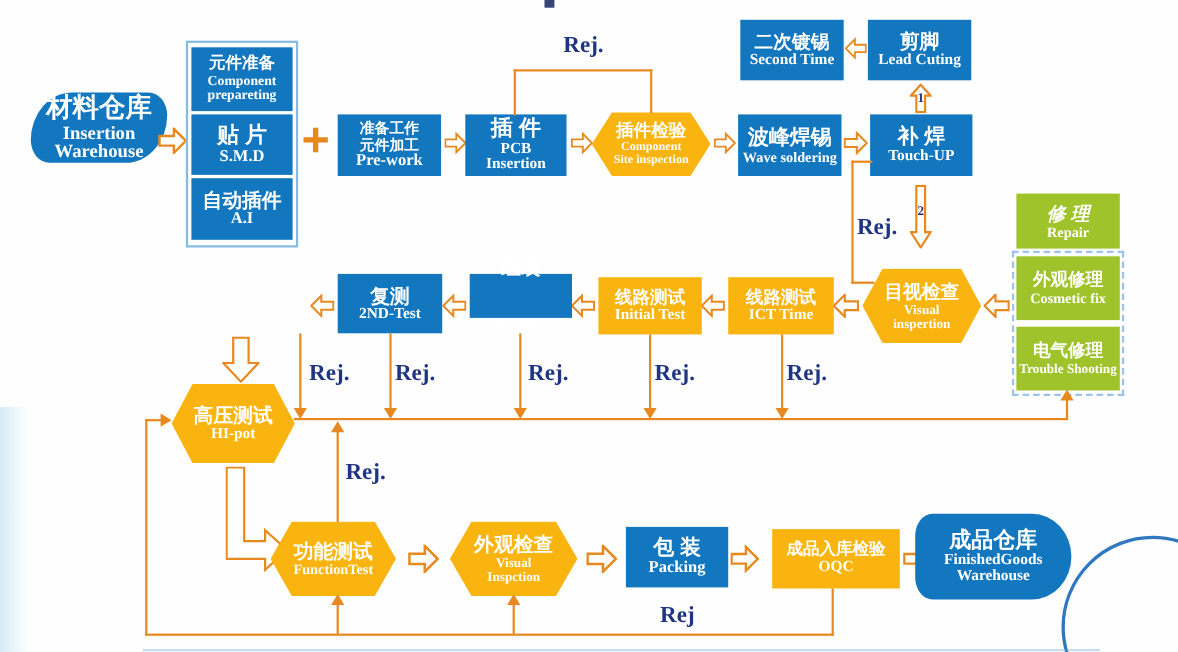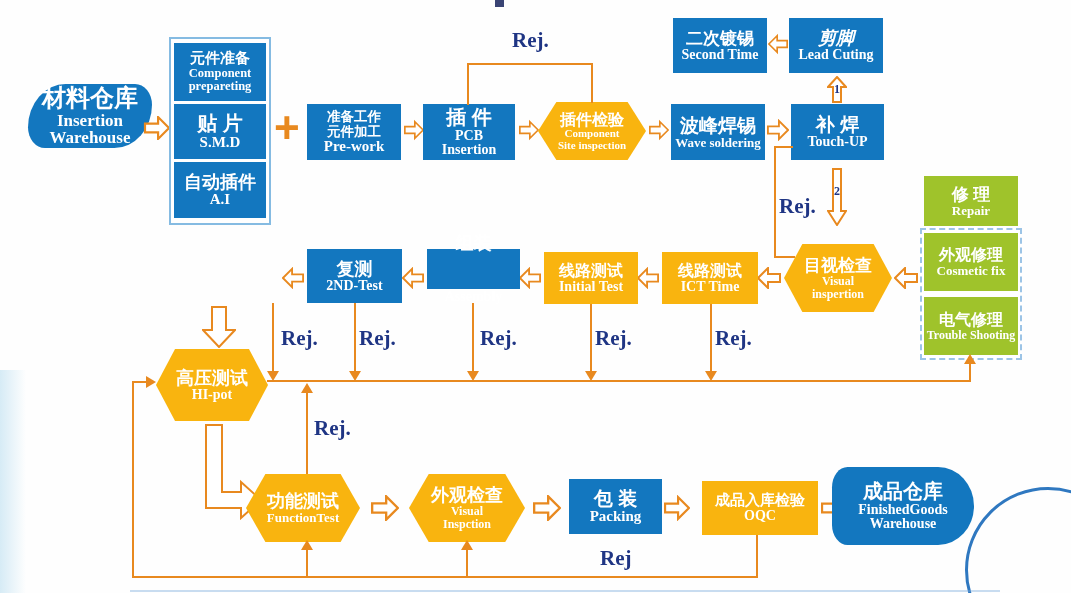--- a/index.html
+++ b/index.html
@@ -113,21 +113,21 @@
   </div>
 
   <div class="node blue" style="left:673px;top:18px;width:94px;height:55px;">
     <span class="zh" style="font-size:17px;">二次镀锡</span>
     <span class="en" style="font-size:14px;">Second Time</span>
   </div>
   <svg class="oar" style="left:768px;top:33px;" width="20" height="22" viewBox="0 0 24 22">
     <polygon points="23,7 11,7 11,1 1,11 11,21 11,15 23,15" fill="#fff" stroke="#e8891f" stroke-width="2"></polygon>
   </svg>
   <div class="node blue" style="left:789px;top:18px;width:94px;height:55px;">
-    <span class="zh" style="font-size:18px;font-style:italic;">剪脚</span>
+    <span class="zh" style="font-size:18px;">剪脚</span>
     <span class="en" style="font-size:14px;">Lead Cuting</span>
   </div>
 
   <svg class="oar" style="left:827px;top:76px;" width="20" height="27" viewBox="0 0 20 27">
     <polygon points="10,1 19,11 14,11 14,26 6,26 6,11 1,11" fill="#fff" stroke="#e8891f" stroke-width="2"></polygon>
   </svg>
   <span class="digit" style="left:834px;top:82px;">1</span>
 
   <svg class="oar" style="left:827px;top:168px;" width="20" height="58" viewBox="0 0 20 58">
     <polygon points="6,1 14,1 14,43 19,43 10,57 1,43 6,43" fill="#fff" stroke="#e8891f" stroke-width="2"></polygon>
@@ -138,21 +138,21 @@
   <div class="ln" style="left:467px;top:63px;width:2px;height:42px;"></div>
   <div class="ln" style="left:591px;top:63px;width:2px;height:40px;"></div>
   <span class="rej" style="left:512px;top:28px;">Rej.</span>
 
   <div class="ln" style="left:774px;top:146px;width:19px;height:2px;"></div>
   <div class="ln" style="left:774px;top:146px;width:2px;height:112px;"></div>
   <div class="ln" style="left:774px;top:256px;width:21px;height:2px;"></div>
   <span class="rej" style="left:779px;top:194px;">Rej.</span>
 
   <div class="node green" style="left:924px;top:176px;width:94px;height:50px;">
-    <span class="zh" style="font-size:17px;">修 理</span>
+    <span class="zh" style="font-size:17px;font-style:italic;">修 理</span>
     <span class="en" style="font-size:13px;">Repair</span>
   </div>
   <div class="dashedbox" style="left:920px;top:228px;width:102px;height:132px;"></div>
   <div class="node green" style="left:924px;top:233px;width:94px;height:58px;">
     <span class="zh" style="font-size:16px;">外观修理</span>
     <span class="en" style="font-size:13px;">Cosmetic fix</span>
   </div>
   <div class="node green" style="left:924px;top:297px;width:94px;height:58px;">
     <span class="zh" style="font-size:16px;">电气修理</span>
     <span class="en" style="font-size:12px;">Trouble Shooting</span>

